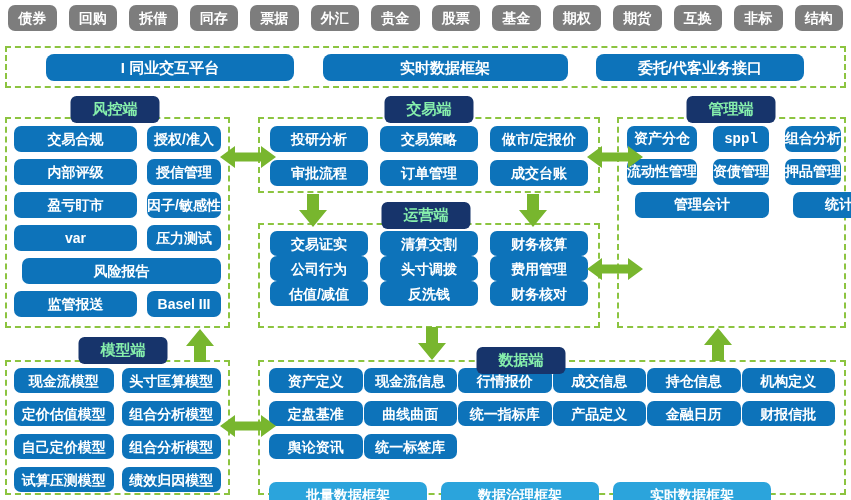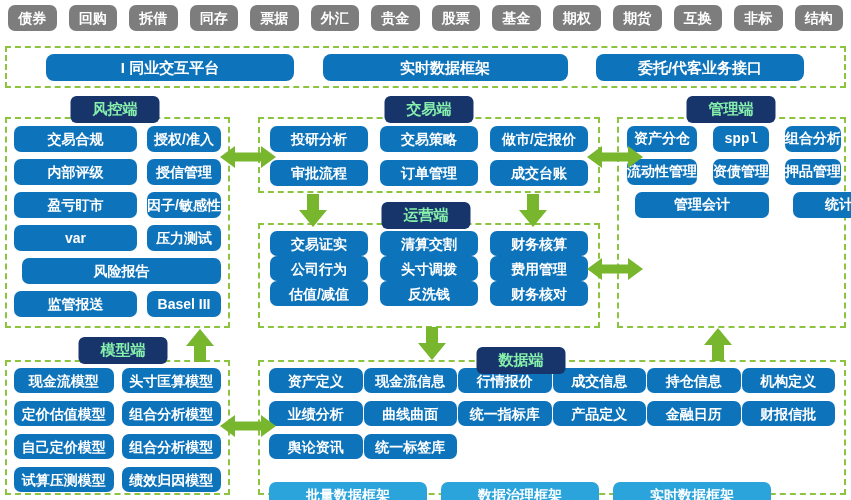--- a/index.html
+++ b/index.html
@@ -142,21 +142,21 @@
       <div class="btn">绩效归因模型</div>
     </div>
   <div class="dashed g-data">
     <div class="data-grid">
         <div class="btn">资产定义</div>
         <div class="btn">现金流信息</div>
         <div class="btn">行情报价</div>
         <div class="btn">成交信息</div>
         <div class="btn">持仓信息</div>
         <div class="btn">机构定义</div>
-        <div class="btn">业绩分析</div>
+        <div class="btn">定盘基准</div>
         <div class="btn">曲线曲面</div>
         <div class="btn">统一指标库</div>
         <div class="btn">产品定义</div>
         <div class="btn">金融日历</div>
         <div class="btn">财报信批</div>
         <div class="btn">舆论资讯</div>
         <div class="btn">统一标签库</div>
       </div>
     <div class="data-frameworks">
         <div class="btn">批量数据框架</div>

